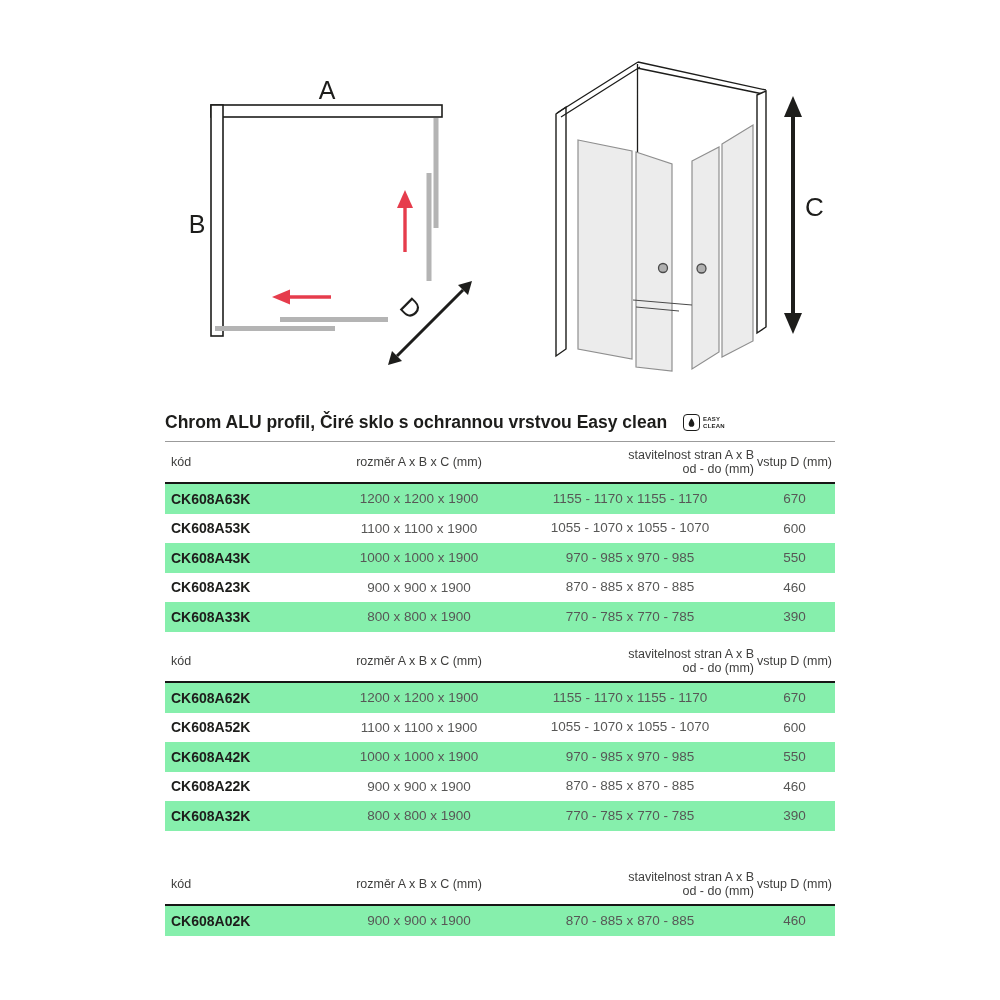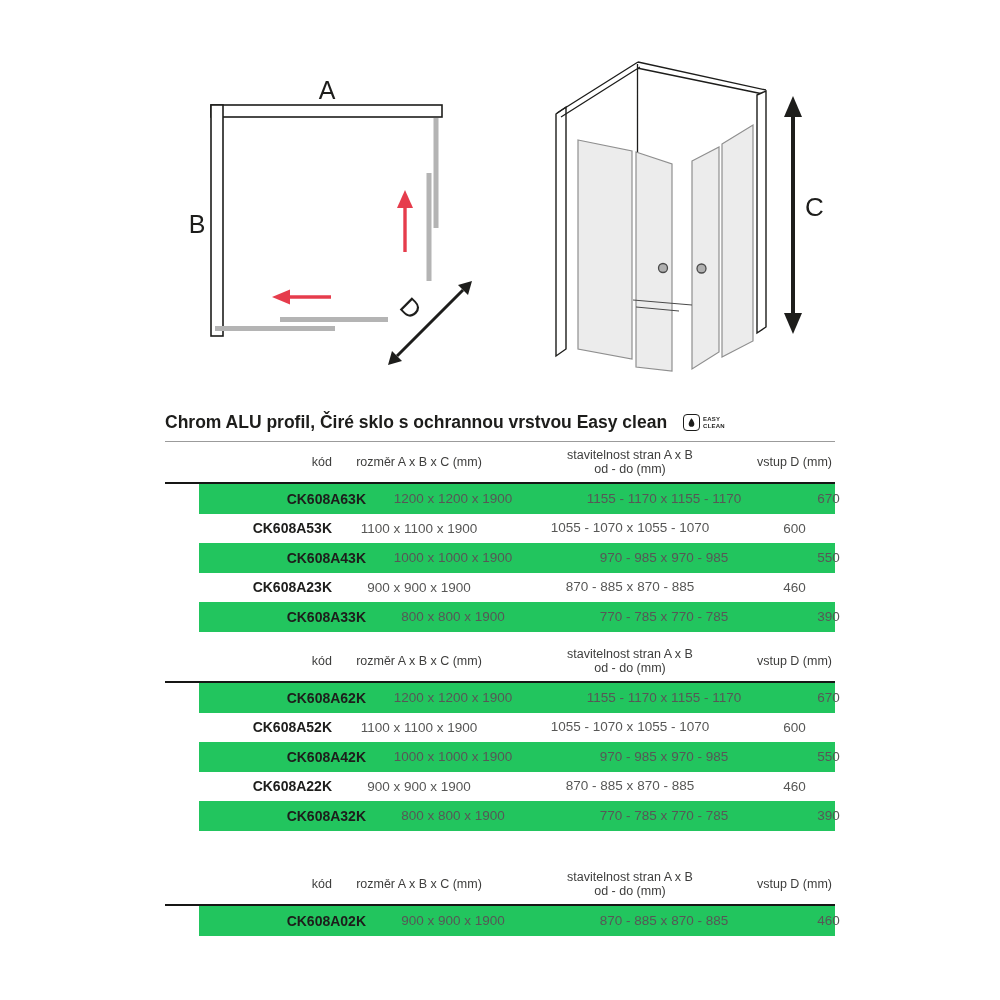--- a/index.html
+++ b/index.html
@@ -14,25 +14,25 @@
   .ec-badge{display:inline-flex;align-items:center;gap:3px;margin-left:2px;}
   .ec-box{display:inline-flex;align-items:center;justify-content:center;
           width:17px;height:17px;border:1.6px solid #1d1d1b;border-radius:4px;background:#fff;box-sizing:border-box;}
   .ec-text{display:inline-flex;flex-direction:column;font-size:6px;font-weight:600;
            line-height:6.5px;letter-spacing:.2px;color:#1d1d1b;}
 
   .thead,.row{display:grid;grid-template-columns:167px 174px 248px 81px;align-items:center;}
   .thead{height:40px;border-bottom:2.6px solid #161615;
          font-size:12.5px;color:#3e3e3d;}
   .row{height:29.5px;font-size:13.5px;color:#575756;}
-  .row.shade{background:#22c55e;margin-left:34px;}
-  .c1{text-align:right;padding-left:6px;}
+  .row.shade{background:#86efac;}
+  .c1{text-align:left;padding-left:6px;}
   .c2,.c3,.c4{text-align:center;}
   .c3{line-height:14px;}
-  .c3 span{display:block;}
+  .c3 span{display:block;text-align:right;}
   .row .c1{font-weight:bold;font-size:14px;color:#1d1d1b;}
 </style>
 </head>
 <body>
 
 <svg class="diagrams" width="1000" height="410" viewBox="0 0 1000 410">
 
   <g>
     <rect x="211" y="105" width="231" height="12" fill="#fff" stroke="#1d1d1b" stroke-width="1.6"></rect>
     <rect x="211" y="105" width="12" height="231" fill="#fff" stroke="#1d1d1b" stroke-width="1.6"></rect>

